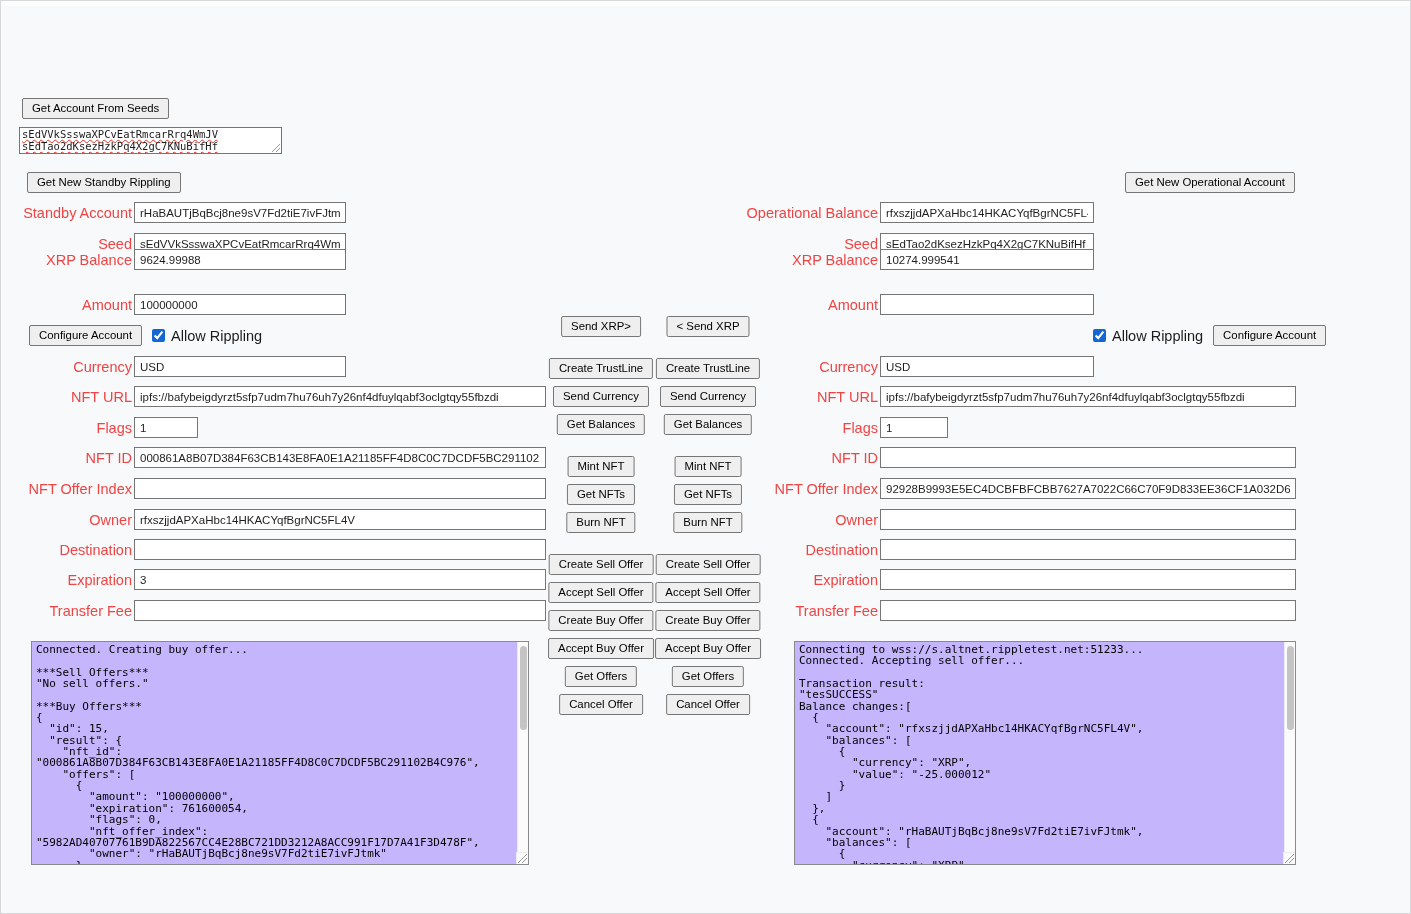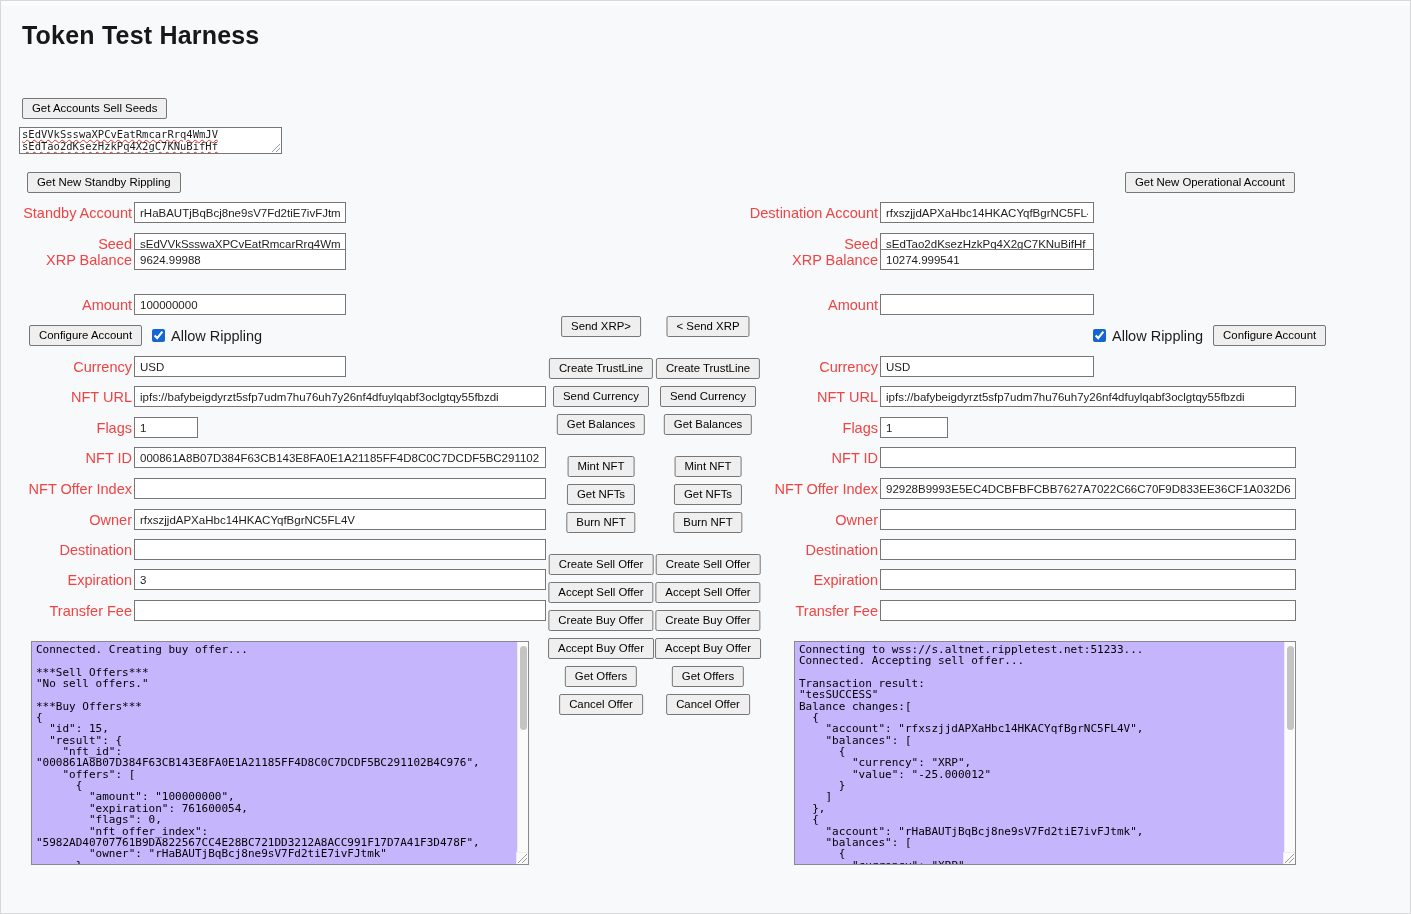--- a/index.html
+++ b/index.html
@@ -88,24 +88,23 @@
   }
   .seed-grip { position:absolute; right:1px; bottom:1px; width:8px; height:8px;
     background: linear-gradient(135deg, transparent 0 45%, #9a9a9a 45% 52%, transparent 52% 70%, #9a9a9a 70% 77%, transparent 77%);
   }
 </style>
 </head>
 <body>
 
 <div id="screen">
 
-  <div class="page-title">Token Test Harness</div>
-
-
-  <button class="btn get-seeds-btn">Get Accounts Sell Seeds</button>
+
+
+  <button class="btn get-seeds-btn">Get Account From Seeds</button>
 
   <div class="seeds-box">
     <span class="squiggle">sEdVVkSsswaXPCvEatRmcarRrq4WmJV</span>
     <span class="squiggle">sEdTao2dKsezHzkPq4X2gC7KNuBifHf</span>
     <span class="seed-grip"></span>
   </div>
 
   <button class="btn new-acct-standby">Get New Standby Rippling</button>
   <button class="btn new-acct-op">Get New Operational Account</button>
 
@@ -165,21 +164,21 @@
   </div>
 
   <div class="config-row config-row-standby">
     <button class="btn">Configure Account</button>
     <input class="ripple-check" type="checkbox" checked="" style="">
     <span class="ripple-label">Allow Rippling</span>
   </div>
 
   <div class="col-op">
     <div class="frow r0" style="left:700px">
-        <div class="flabel">Destination Account</div>
+        <div class="flabel">Operational Balance</div>
         <input class="finput w-med" value="rfxszjjdAPXaHbc14HKACYqfBgrNC5FL4V" style="">
       </div>
     <div class="frow r1" style="left:700px">
         <div class="flabel">Seed</div>
         <input class="finput w-med" value="sEdTao2dKsezHzkPq4X2gC7KNuBifHf" style="">
       </div>
     <div class="frow r2" style="left:700px">
         <div class="flabel">XRP Balance</div>
         <input class="finput w-med" value="10274.999541" style="">
       </div>

